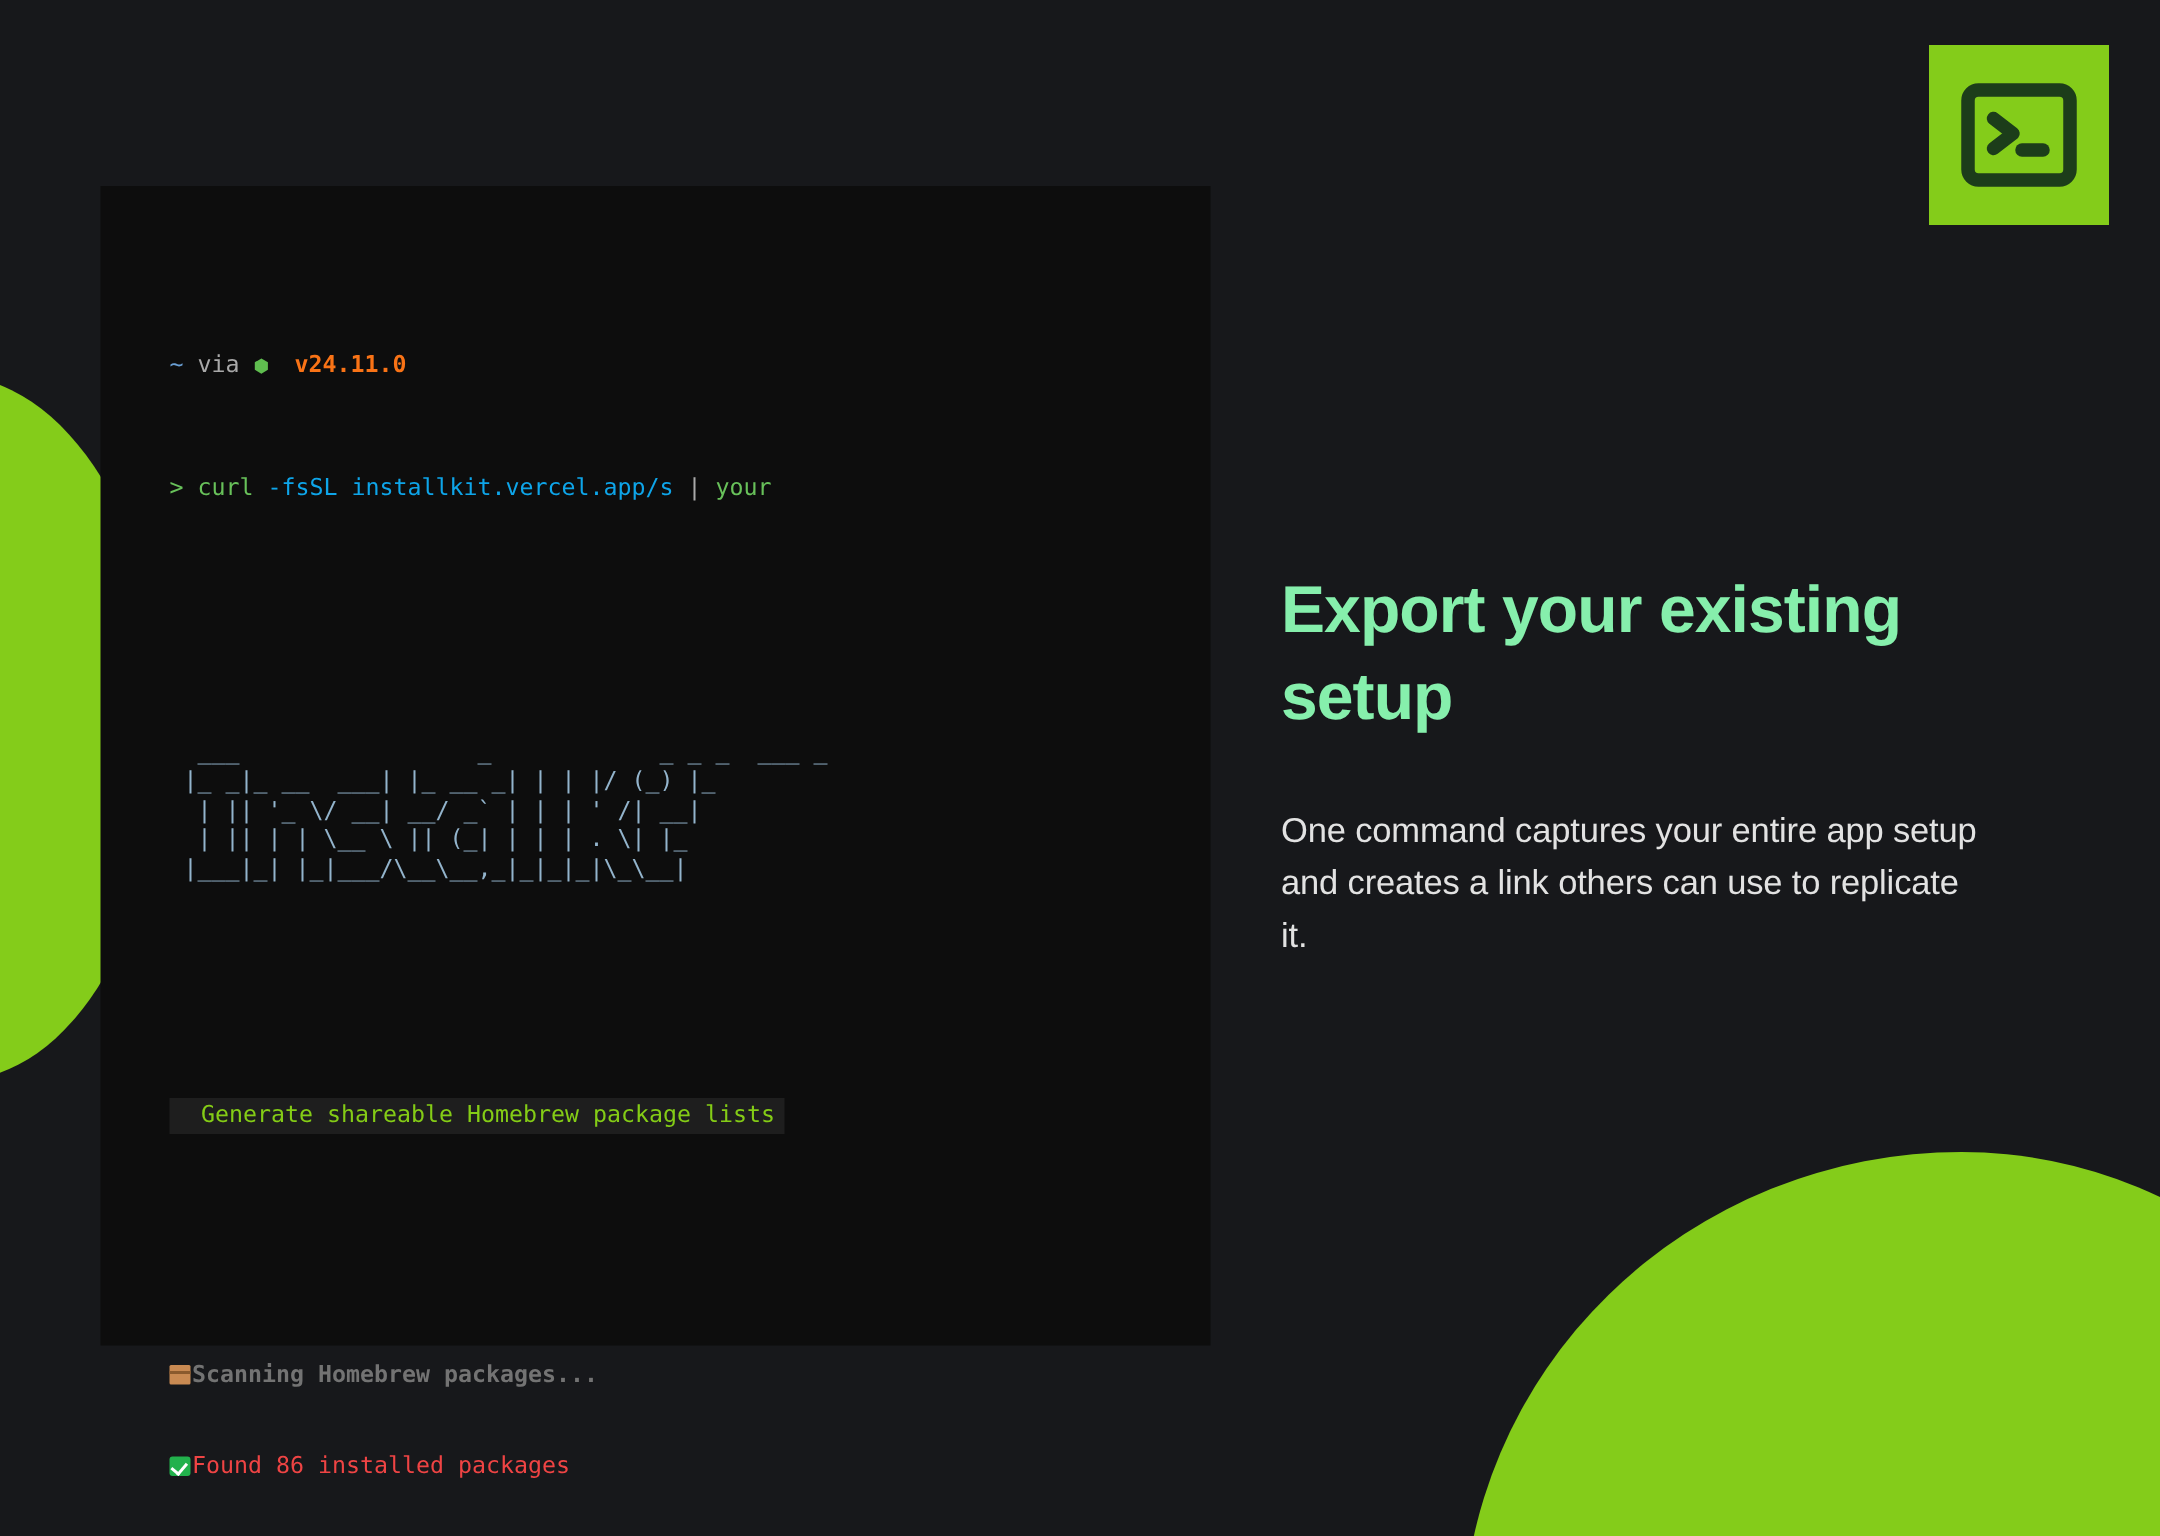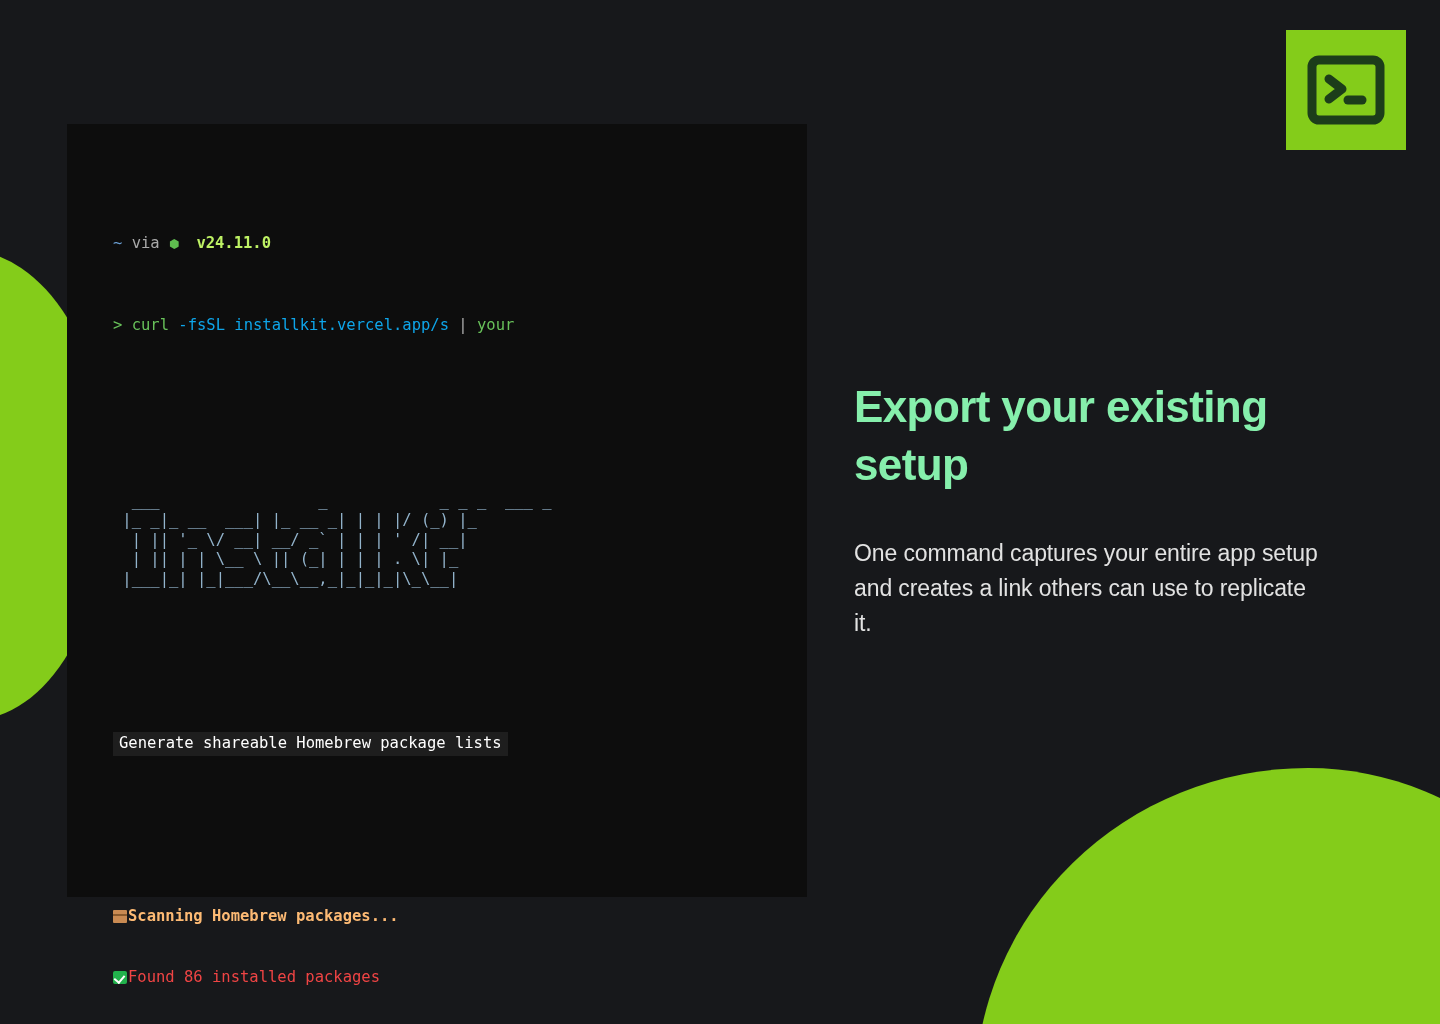--- a/index.html
+++ b/index.html
@@ -72,37 +72,37 @@
 
   .ln { white-space: pre; }
   .spacer-sm { height: 20px; }
   .spacer-md { height: 28px; }
   .spacer-lg { height: 34px; }
 
   .c-blue   { color: #6a9fd4; }
   .c-gray   { color: #a9a9a9; }
   .c-white  { color: #0ea5e9; }
   .c-green  { color: #68c15a; }
-  .c-greenb { color: #bef264; font-weight: bold; }
-  .c-cream  { color: #fdba74; font-weight: bold; }
+  .c-greenb { color: #f97316; font-weight: bold; }
+  .c-cream  { color: #737373; font-weight: bold; }
   .c-lgreen { color: #ef4444; }
 
   #ascii-art {
     color: #93b4cc;
     font-size: 15.5px;
     line-height: 19.6px;
     white-space: pre;
     letter-spacing: 0px;
   }
 
   #tagline {
     display: inline-block;
     background: #1e1e1e;
-    color: #ffffff;
-    padding: 1px 6px 2px 6px;
+    color: #84cc16;
+    padding: 1px 6px 2px 21px;
   }
 
   
   .gl {
     display: inline-block;
     width: 17px;
     height: 14px;
     vertical-align: -2px;
     position: relative;
     margin-right: 1px;

